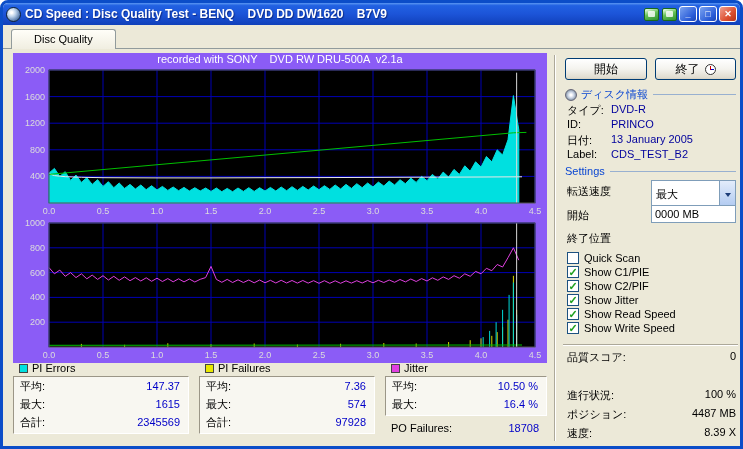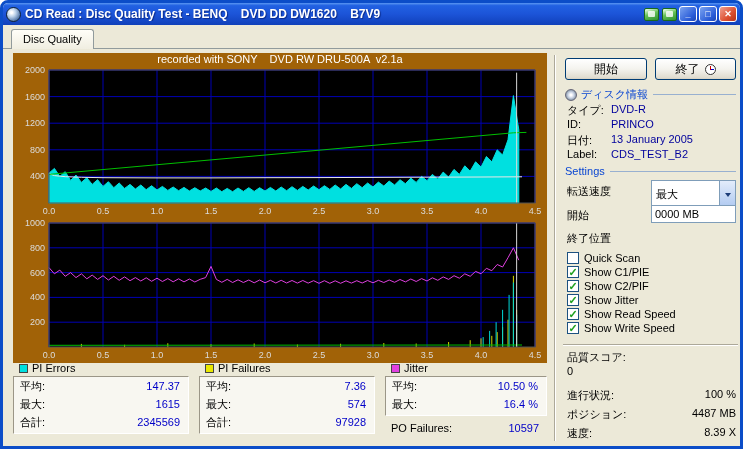--- a/index.html
+++ b/index.html
@@ -9,24 +9,24 @@
     background:linear-gradient(180deg,#5a96f2 0%,#2161e2 12%,#1c54d8 50%,#1040ba 100%);border-radius:5px 5px 0 0;}
   .app-icon{width:15px;height:15px;border-radius:50%;background:radial-gradient(circle at 35% 35%,#fff 8%,#bcd2ea 35%,#5d7fae 70%,#2c4a77 100%);border:1px solid #123;margin-right:4px;flex:none;}
   .title-text{flex:1;color:#fff;font-weight:bold;font-size:12px;white-space:pre;overflow:hidden;text-shadow:1px 1px 1px #0a2a8a;}
   .tb-green{width:15px;height:13px;border:1px solid #1a6a1a;border-radius:2px;margin-left:3px;position:relative;flex:none;
     background:linear-gradient(160deg,#d8f5d0 10%,#66c258 45%,#2f9330 100%);}
   .tb-green::after{content:'';position:absolute;left:3px;top:2px;right:3px;bottom:3px;background:rgba(255,255,255,.8);border-radius:1px;}
   .tb-btn{width:18px;height:16px;margin-left:2px;border:1px solid #fff;border-radius:3px;display:flex;align-items:center;justify-content:center;
     color:#fff;font-size:9px;font-weight:bold;flex:none;}
   .tb-btn.min,.tb-btn.max{background:linear-gradient(135deg,#7ba4f0,#2a5cd8 70%,#1c44b4);}
   .tb-btn.close{background:linear-gradient(135deg,#f0a090,#dd4f30 60%,#b83318);}
-  .tab{position:absolute;left:8px;top:26px;height:20px;padding:3px 11px 0;font-size:11px;z-index:3;
+  .tab{position:absolute;left:8px;top:26px;height:20px;padding:3px 22px 0;font-size:11px;z-index:3;
     background:linear-gradient(180deg,#fffef8,#f0eee1);border:1px solid #919b9c;border-bottom:none;border-radius:3px 3px 0 0;}
   .content-line{position:absolute;left:0;right:0;top:45px;height:1px;background:#919b9c;z-index:1;}
-  .chartpanel{position:absolute;left:10px;top:50px;width:534px;height:310px;background:#a16207;}
+  .chartpanel{position:absolute;left:10px;top:50px;width:534px;height:310px;background:#8b5cf6;}
   .chart-header{position:absolute;top:0;left:0;right:0;height:13px;text-align:center;color:#fff;font-size:11px;white-space:pre;}
   #topChart{position:absolute;left:0;top:13px;}
   #bottomChart{position:absolute;left:0;top:166px;}
   .vsep{position:absolute;left:551px;top:52px;height:386px;width:1px;background:#aca899;box-shadow:1px 0 0 #fff;}
   .xpbtn{position:absolute;height:22px;border:1px solid #003c74;border-radius:3px;font-size:12px;color:#000;display:flex;align-items:center;justify-content:center;
     background:linear-gradient(180deg,#ffffff 0%,#f4f3ee 50%,#e1ddd0 92%,#d6d1c2 100%);}
   .clock{display:inline-block;width:11px;height:11px;border:1px solid #333;border-radius:50%;background:#fff;position:relative;margin-left:5px;}
   .clock::before{content:'';position:absolute;left:4px;top:1px;width:1px;height:4px;background:#c00;}
   .clock::after{content:'';position:absolute;left:5px;top:4px;width:3px;height:1px;background:#00c;}
   .grpheader{position:absolute;display:flex;align-items:center;color:#0a46d2;font-size:11px;}
@@ -55,21 +55,21 @@
   .porow{position:absolute;font-size:11px;display:flex;justify-content:space-between;}
   .porow .bv{color:#0000c8;}
 </style>
 </head>
 <body>
 
 <div class="window" id="win">
 
   <div class="titlebar">
     <div class="app-icon"></div>
-    <div class="title-text">CD Read : Disc Quality Test - BENQ    DVD DD DW1620    B7V9</div>
+    <div class="title-text">CD Speed : Disc Quality Test - BENQ    DVD DD DW1620    B7V9</div>
     <div class="tb-green"></div>
     <div class="tb-green"></div>
     <div class="tb-btn min">_</div>
     <div class="tb-btn max">□</div>
     <div class="tb-btn close">✕</div>
   </div>
 
   <div class="tab">Disc Quality</div>
   <div class="content-line"></div>
 
@@ -204,21 +204,21 @@
     <span class="carrow"></span>
   </div>
 
   <div class="flabel" style="top:205px;">開始</div>
   <input class="txtbox" style="top: 202px;" value="0000 MB">
 
   <div class="flabel" style="top:228px;">終了位置</div>
 
   <div class="hsep" style="left:560px;top:341px;width:175px;"></div>
 
-  <div class="statrow" style="top:347px;flex-direction:column;">
+  <div class="statrow" style="top:347px;">
     <span>品質スコア:</span>
     <span>0</span>
   </div>
 
 <div class="inforow" style="top: 100px;">
       <span class="il">タイプ:</span>
       <span class="iv">DVD-R</span>
     </div>
     <div class="inforow" style="top: 115px;">
       <span class="il">ID:</span>
@@ -313,15 +313,15 @@
         <span class="bl">平均:</span>
         <span class="bv">10.50 %</span>
       </div>
       <div class="brow">
         <span class="bl">最大:</span>
         <span class="bv">16.4 %</span>
       </div>
     </div>
     <div class="porow" style="left: 388px; top: 419px; width: 148px;">
       <span>PO Failures:</span>
-      <span class="bv">10597</span>
+      <span class="bv">18708</span>
     </div>
   </div>
 
 </body></html>

